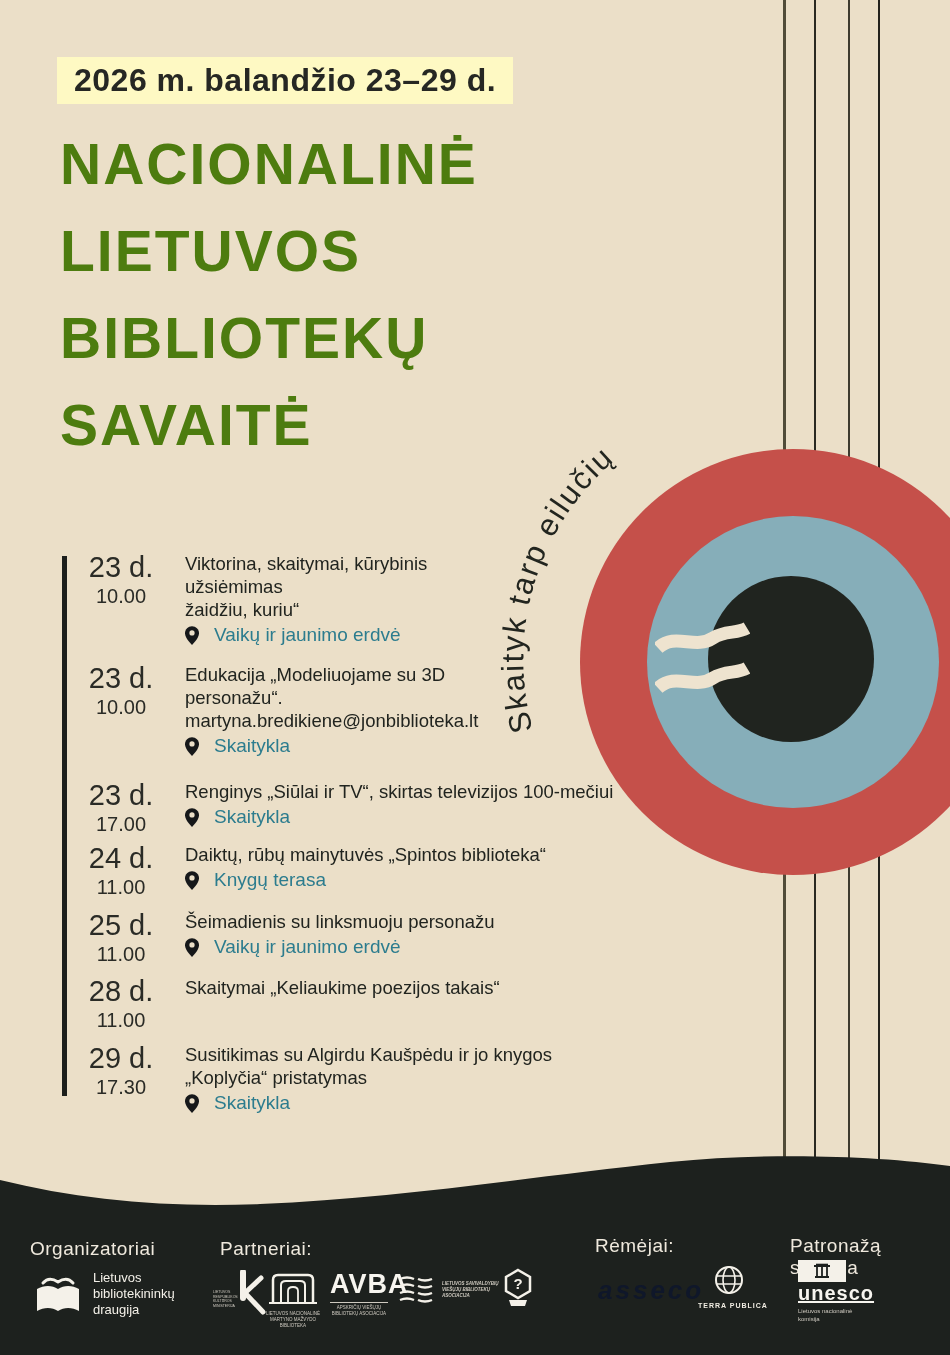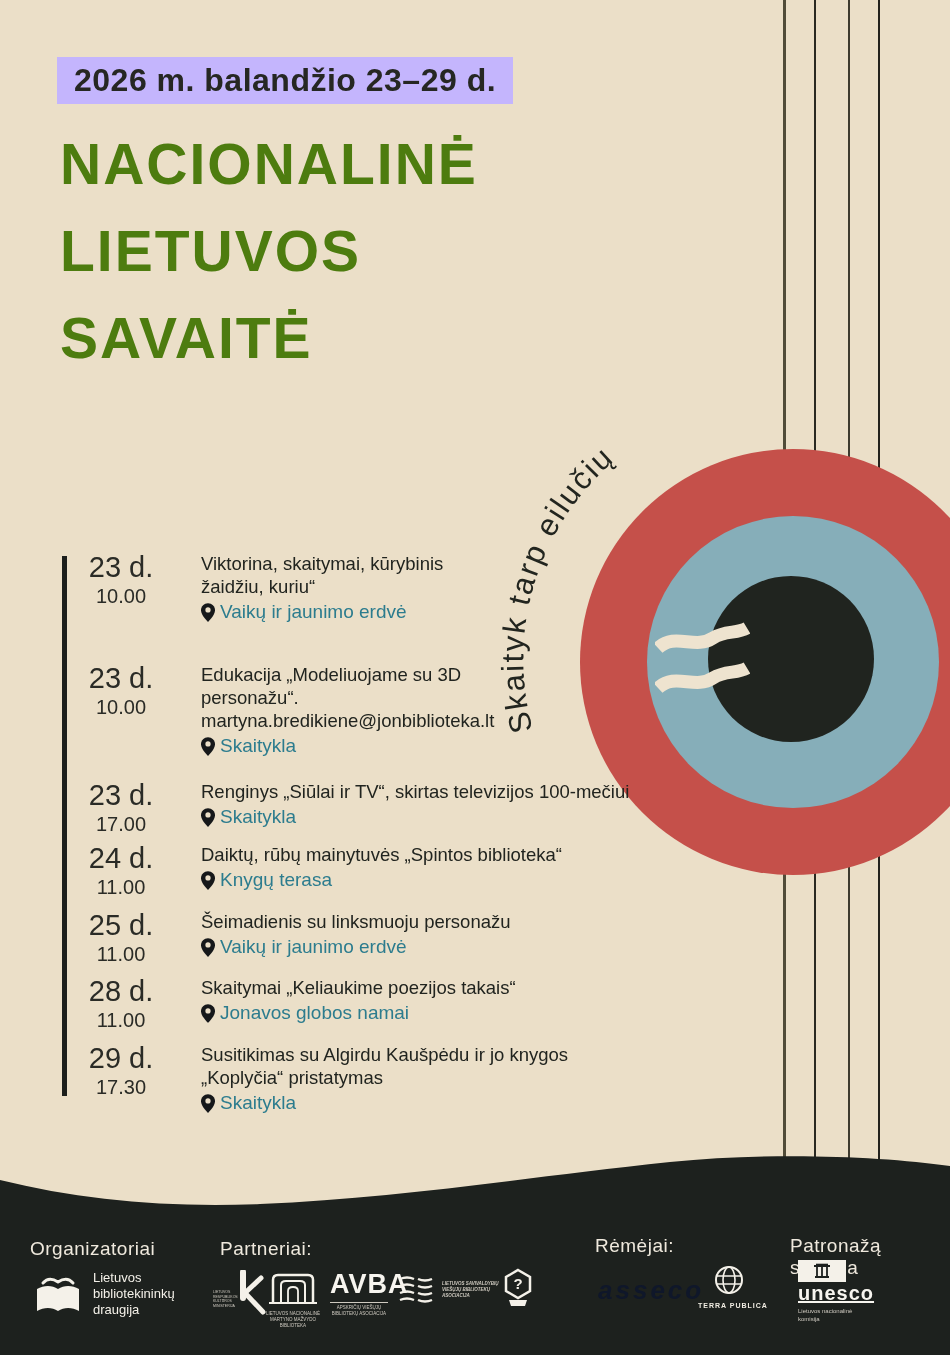--- a/index.html
+++ b/index.html
@@ -18,35 +18,35 @@
   .circle.red{left:580px;top:449px;width:426px;height:426px;background:#c5504a;}
   .circle.blue{left:647px;top:516px;width:292px;height:292px;background:#86aeb9;}
   .circle.dark{left:708px;top:576px;width:166px;height:166px;background:#20241f;}
   .ribbons{position:absolute;left:655px;top:618px;z-index:2;}
   
   .tagline-svg{position:absolute;left:0;top:0;width:950px;height:1355px;z-index:3;pointer-events:none;}
   .tagline-svg text{font-family:"Liberation Sans",sans-serif;font-size:31px;letter-spacing:2px;fill:#22251f;}
   
   .banner{
     position:absolute;left:57px;top:57px;height:47px;z-index:5;
-    background:#c4b5fd;display:inline-flex;align-items:center;padding:0 17px;
+    background:#fef9c3;display:inline-flex;align-items:center;padding:0 17px;
     font-size:32px;font-weight:700;color:#262723;letter-spacing:0.5px;white-space:nowrap;
   }
   
   .title{position:absolute;left:60px;top:121px;z-index:5;margin:0;}
   .title .tline{display:block;font-size:57px;line-height:87px;font-weight:800;letter-spacing:2px;color:#4d7c0f;}
   
   .events-bar{position:absolute;left:62px;top:556px;width:5px;height:540px;background:#1c1f1c;z-index:5;}
   .event{position:absolute;left:75px;width:600px;display:flex;z-index:5;}
   .event .date-col{width:92px;text-align:center;flex:none;}
   .event .date{font-size:29px;line-height:30px;color:#2a2b26;}
   .event .time{font-size:20px;line-height:24px;color:#2a2b26;margin-top:2px;}
-  .event .body{margin-left:34px;}
+  .event .body{margin-left:18px;}
   .event .line{font-size:18.5px;line-height:23px;color:#21241f;}
-  .event .loc{display:flex;align-items:center;gap:5px;margin-top:3px;}
+  .event .loc{display:flex;align-items:center;gap:15px;margin-top:3px;}
   .event .loc .loc-text{font-size:19px;color:#2c7c8e;}
   .pin{flex:none;}
   .e1{top:552px;} .e2{top:663px;} .e3{top:780px;} .e4{top:843px;}
   .e5{top:910px;} .e6{top:976px;} .e7{top:1043px;}
   
   .footer{position:absolute;left:0;top:1120px;width:876px;height:235px;z-index:6;}
   .footer .wave{position:absolute;left:0;top:0;}
   .fitem{position:absolute;color:#efe9dd;}
   .fheading{font-size:19px;letter-spacing:0.5px;color:#efe9dd;}
   .h-org{left:30px;top:118px;} .h-part{left:220px;top:118px;}
@@ -97,32 +97,34 @@
     <text>
       <textPath href="#tagline-path">Skaityk tarp eilučių</textPath>
     </text>
   </svg>
 
   <div class="banner">2026 m. balandžio 23–29 d.</div>
 
   <h1 class="title">
     <span class="tline">NACIONALINĖ</span>
     <span class="tline">LIETUVOS</span>
+    <span class="tline">BIBLIOTEKŲ</span>
     <span class="tline">SAVAITĖ</span>
   </h1>
 
   <div class="events-bar"></div>
 
   <div class="event e1">
     <div class="date-col">
       <div class="date">23 d.</div>
       <div class="time">10.00</div>
     </div>
     <div class="body">
       <div class="line">Viktorina, skaitymai, kūrybinis</div>
+      <div class="line">užsiėmimas</div>
       <div class="line">žaidžiu, kuriu“</div>
       <div class="loc">
         <svg class="pin" width="14" height="19" viewBox="0 0 24 32">
             <path d="M12 0C5.4 0 0 5.4 0 12c0 9 12 20 12 20s12-11 12-20C24 5.4 18.6 0 12 0z" fill="#16181a"></path>
             <circle cx="12" cy="11.5" r="4.5" fill="#ebdfc8"></circle>
           </svg>
         <span class="loc-text">Vaikų ir jaunimo erdvė</span>
       </div>
     </div>
   </div>
@@ -197,27 +199,20 @@
     </div>
   </div>
 
   <div class="event e6">
     <div class="date-col">
       <div class="date">28 d.</div>
       <div class="time">11.00</div>
     </div>
     <div class="body">
       <div class="line">Skaitymai „Keliaukime poezijos takais“</div>
-      <div class="loc">
-        <svg class="pin" width="14" height="19" viewBox="0 0 24 32">
-            <path d="M12 0C5.4 0 0 5.4 0 12c0 9 12 20 12 20s12-11 12-20C24 5.4 18.6 0 12 0z" fill="#16181a"></path>
-            <circle cx="12" cy="11.5" r="4.5" fill="#ebdfc8"></circle>
-          </svg>
-        <span class="loc-text">Jonavos globos namai</span>
-      </div>
     </div>
   </div>
 
   <div class="event e7">
     <div class="date-col">
       <div class="date">29 d.</div>
       <div class="time">17.30</div>
     </div>
     <div class="body">
       <div class="line">Susitikimas su Algirdu Kaušpėdu ir jo knygos</div>

